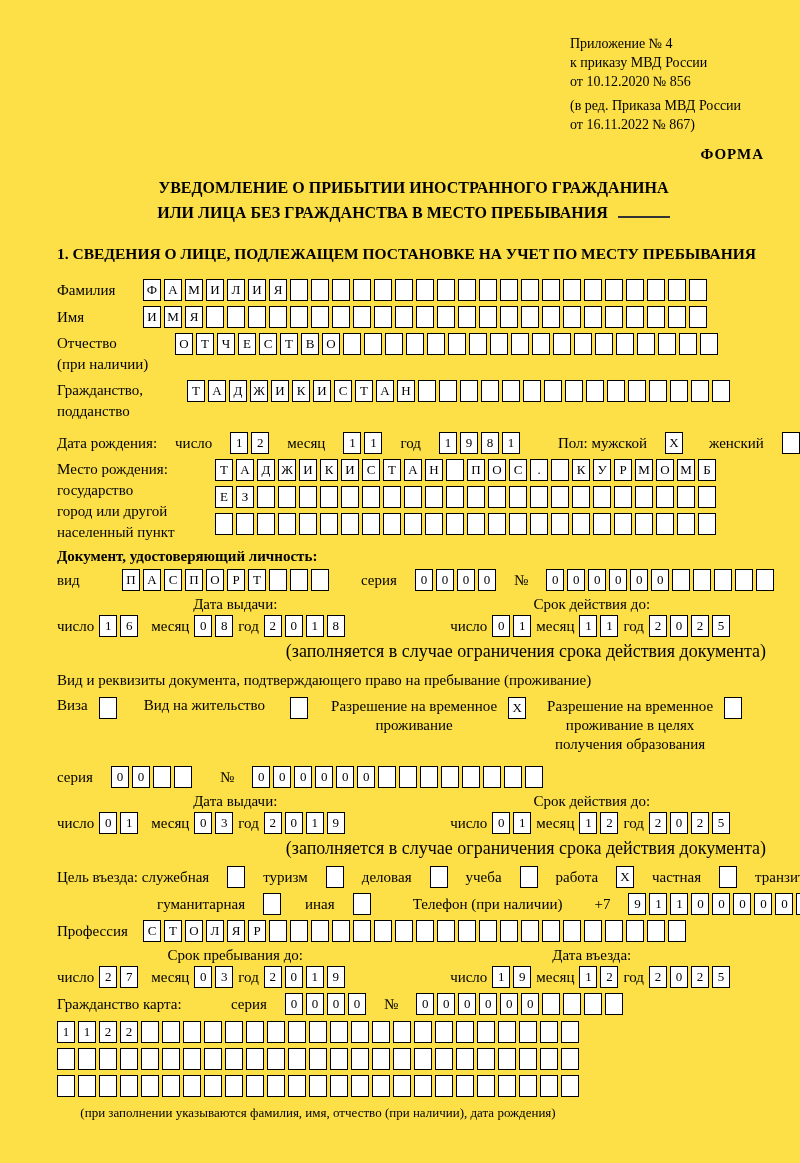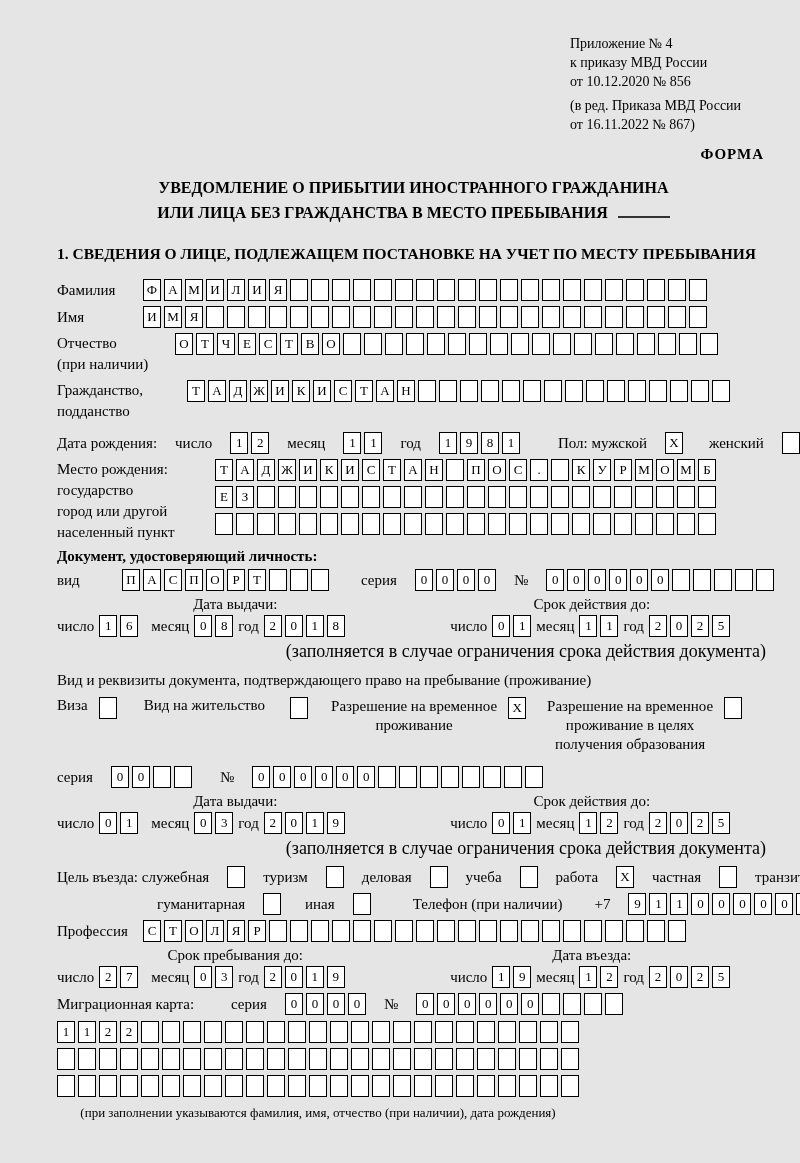--- a/index.html
+++ b/index.html
@@ -1,17 +1,17 @@
 <!DOCTYPE html>
 <html><head>
 <meta charset="utf-8">
 <style>
   html,body{margin:0;padding:0;background:#fff;}
   .page{width:800px;height:1163px;box-sizing:border-box;padding:34px 30px 0 57px;
-        font-family:"Liberation Serif","DejaVu Serif",serif;color:#000;background:#e5e5e5;overflow:hidden;}
+        font-family:"Liberation Serif","DejaVu Serif",serif;color:#000;background:#fde047;overflow:hidden;}
   .top-note{margin-left:auto;width:200px;font-size:14px;line-height:19px;}
   .top-note .ed{margin-top:5px;}
   .forma{text-align:right;padding-right:6px;font-weight:bold;font-size:15px;margin-top:12px;letter-spacing:1px;}
   .title{text-align:center;font-weight:bold;font-size:16px;line-height:25px;margin-top:12px;}
   .uline{display:inline-block;width:52px;border-bottom:2px solid #333;height:14px;margin-left:10px;}
   .sec-title{font-weight:bold;font-size:15.5px;margin:20px 0 16px 0;}
   .row{display:flex;align-items:center;gap:18px;margin-bottom:5px;}
   .row.top{align-items:flex-start;}
   .lbl{font-size:15px;white-space:nowrap;}
   .lblcol{display:flex;flex-direction:column;font-size:15px;line-height:21px;white-space:nowrap;flex:none;}
@@ -592,21 +592,21 @@
       <span class="cells">
           <span class="cell">2</span>
           <span class="cell">0</span>
           <span class="cell">2</span>
           <span class="cell">5</span>
         </span>
     </div>
   </div>
 
   <div class="row" style="margin-top:4px;">
-    <span class="lbl w142">Миграционная карта:</span>
+    <span class="lbl w142">Гражданство карта:</span>
     <span class="lbl" style="margin-left:14px;">серия</span>
     <span class="cells">
         <span class="cell">0</span>
         <span class="cell">0</span>
         <span class="cell">0</span>
         <span class="cell">0</span>
       </span>
     <span class="lbl">№</span>
     <span class="cells">
         <span class="cell">0</span>

